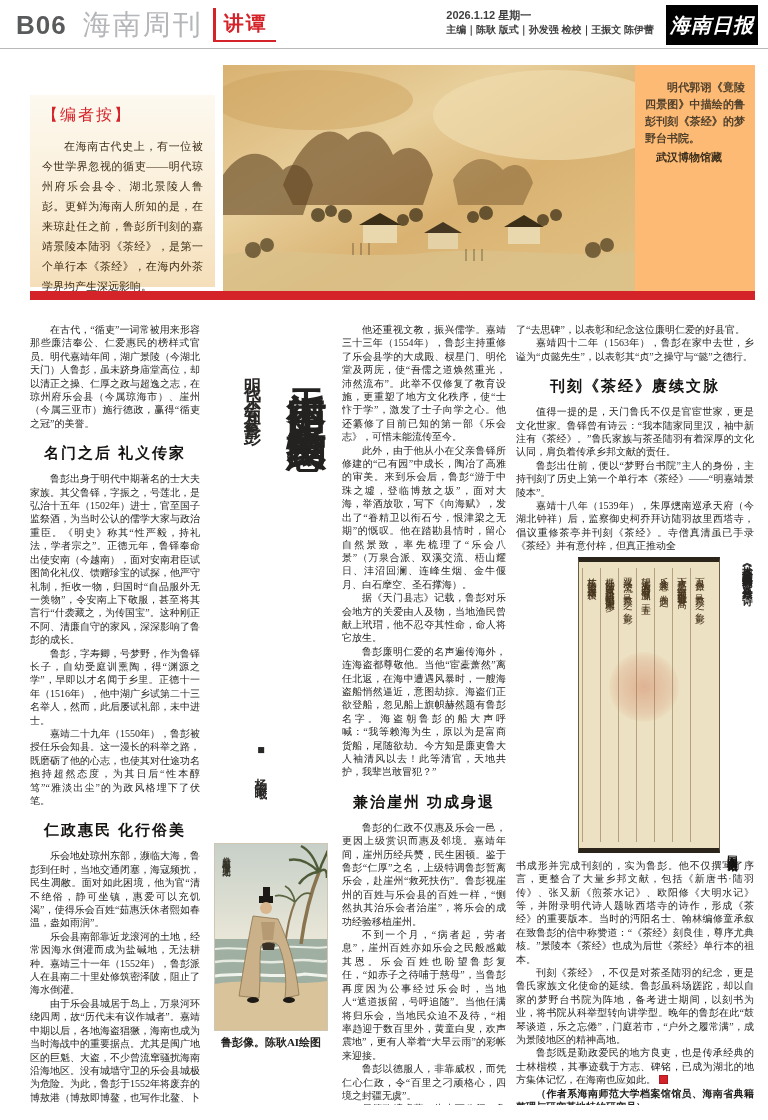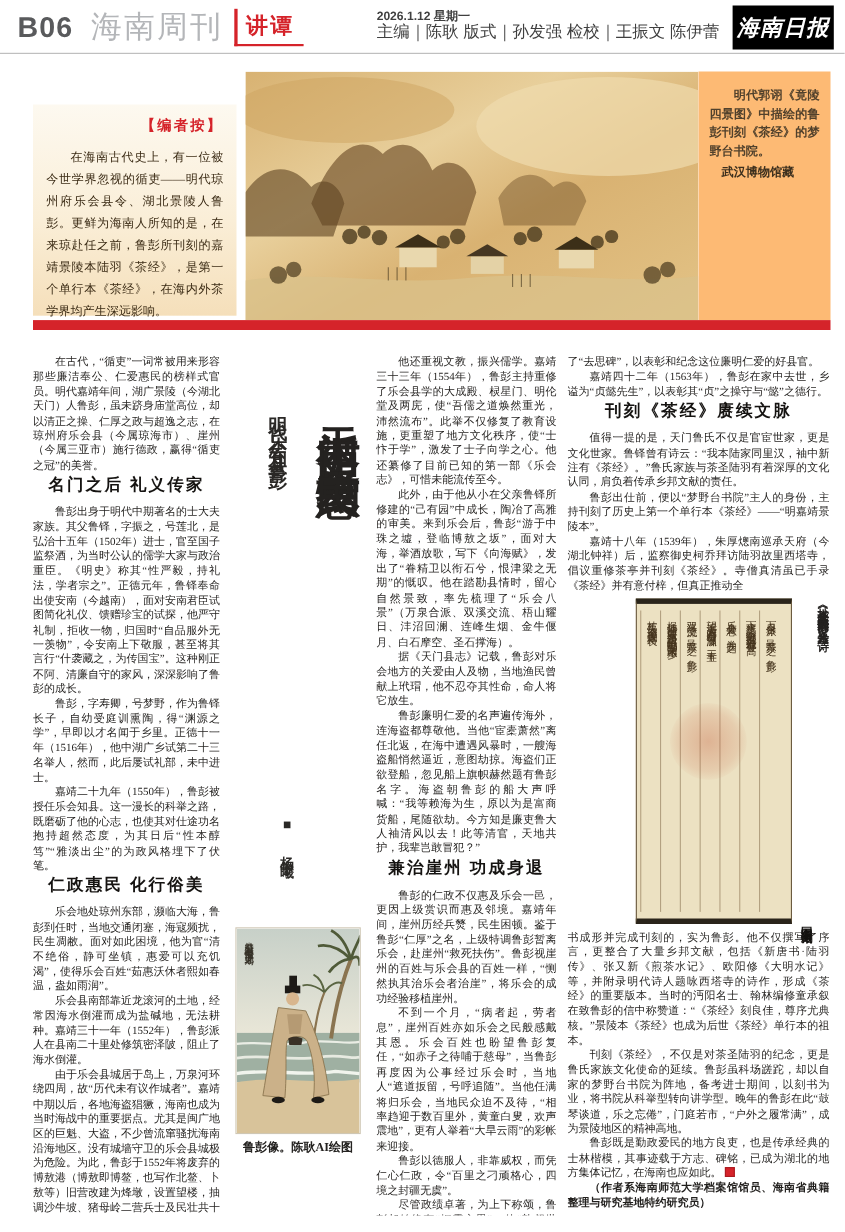--- a/index.html
+++ b/index.html
@@ -8,46 +8,46 @@
   
   .header{position:absolute;left:0;top:0;width:768px;height:48px;border-bottom:1px solid #b9b9b9;background:#fff;}
   .hleft{position:absolute;left:16px;top:6px;display:flex;align-items:center;}
   .pageno{font-family:"Liberation Sans","DejaVu Sans",sans-serif;font-size:26px;font-weight:700;color:#595a5c;letter-spacing:1px;}
   .weekly{font-family:"Liberation Sans","DejaVu Sans",sans-serif;font-size:28px;font-weight:400;color:#b4b6b9;margin-left:16px;letter-spacing:2px;}
   .jiangtan{font-family:"Liberation Sans","DejaVu Sans",sans-serif;color:#d5232a;font-size:20px;font-weight:800;
             border-left:3px solid #d5232a;border-bottom:2px solid #d5232a;padding:2px 8px 3px;margin-left:10px;letter-spacing:2px;}
   .hright{position:absolute;right:114px;top:8px;text-align:left;color:#3f3f3f;
           font-family:"Liberation Sans","DejaVu Sans",sans-serif;margin-left:41px;}
   .hdate{font-size:11px;font-weight:700;line-height:15px;}
-  .hstaff{font-size:15px;font-weight:400;line-height:14px;}
+  .hstaff{font-size:10px;font-weight:700;line-height:14px;}
   .masthead{position:absolute;right:10px;top:5px;width:92px;height:40px;background:#000000;color:#fff;
             display:flex;align-items:center;justify-content:center;font-size:20px;font-weight:700;font-style:italic;letter-spacing:1px;}
   
   .editor-box{position:absolute;left:30px;top:95px;width:185px;height:192px;
               background:linear-gradient(180deg,#fdf9f0 0%,#faeed7 55%,#f5dfba 100%);
               padding:8px 12px;box-sizing:border-box;}
-  .editor-label{color:#d5232a;font-size:13px;font-weight:700;text-align:right;letter-spacing:2px;margin:2px 0 10px;}
+  .editor-label{color:#d5232a;font-size:16px;font-weight:400;text-align:left;letter-spacing:2px;margin:2px 0 10px;}
   .editor-text{font-size:11px;line-height:20px;color:#3b2b15;text-align:justify;text-indent:2em;}
   .painting{position:absolute;left:223px;top:65px;width:412px;height:226px;overflow:hidden;}
   .caption-box{position:absolute;left:635px;top:65px;width:120px;height:226px;background:#fdba74;
                padding:14px 10px;box-sizing:border-box;}
   .caption-text{font-size:11px;line-height:17px;font-weight:700;color:#51412c;text-align:justify;text-indent:2em;}
   .caption-credit{font-size:11px;line-height:17px;font-weight:800;color:#3c2f1d;text-indent:1em;margin-top:2px;}
   .redbar{position:absolute;left:30px;top:291px;width:725px;height:9px;background:#d5232a;}
   
   .body-wrap{position:absolute;left:30px;top:323px;width:724px;height:782px;display:flex;}
   .col{overflow:hidden;height:100%;}
   .c1{width:170px;margin-right:10px;}
   .c2{width:122px;margin-right:10px;position:relative;}
   .c3{width:164px;margin-right:10px;}
   .c4{width:238px;}
   .body-p{margin:0;font-size:10px;line-height:13.4px;text-align:justify;text-indent:2em;color:#211f1d;}
   .body-p.cont{text-indent:0;}
   .body-p.note{font-weight:800;}
-  .col-heading{font-size:15px;font-weight:800;text-align:center;margin:1px 0 9px;letter-spacing:2px;color:#151311;
+  .col-heading{font-size:15px;font-weight:800;text-align:center;margin:14px 0 9px;letter-spacing:2px;color:#151311;
                font-family:"Liberation Sans","DejaVu Sans",sans-serif;}
   .end-mark{display:inline-block;width:9px;height:9px;background:#d5232a;margin-left:3px;vertical-align:-1px;border:1px solid #a91b20;box-sizing:border-box;}
   
   .main-title{position:absolute;top:34px;right:4px;writing-mode:vertical-rl;font-size:40px;line-height:1.05;font-weight:900;
               color:#242220;font-family:"Liberation Sans","DejaVu Sans",sans-serif;letter-spacing:3px;}
   .main-title .t2{padding-top:24px;}
   .subtitle{position:absolute;top:42px;right:68px;writing-mode:vertical-rl;font-size:17px;font-weight:700;
             letter-spacing:7px;color:#2a2826;}
   .author{position:absolute;top:420px;left:42px;writing-mode:vertical-rl;font-size:12.5px;font-weight:700;letter-spacing:4px;color:#2a2826;}
   

